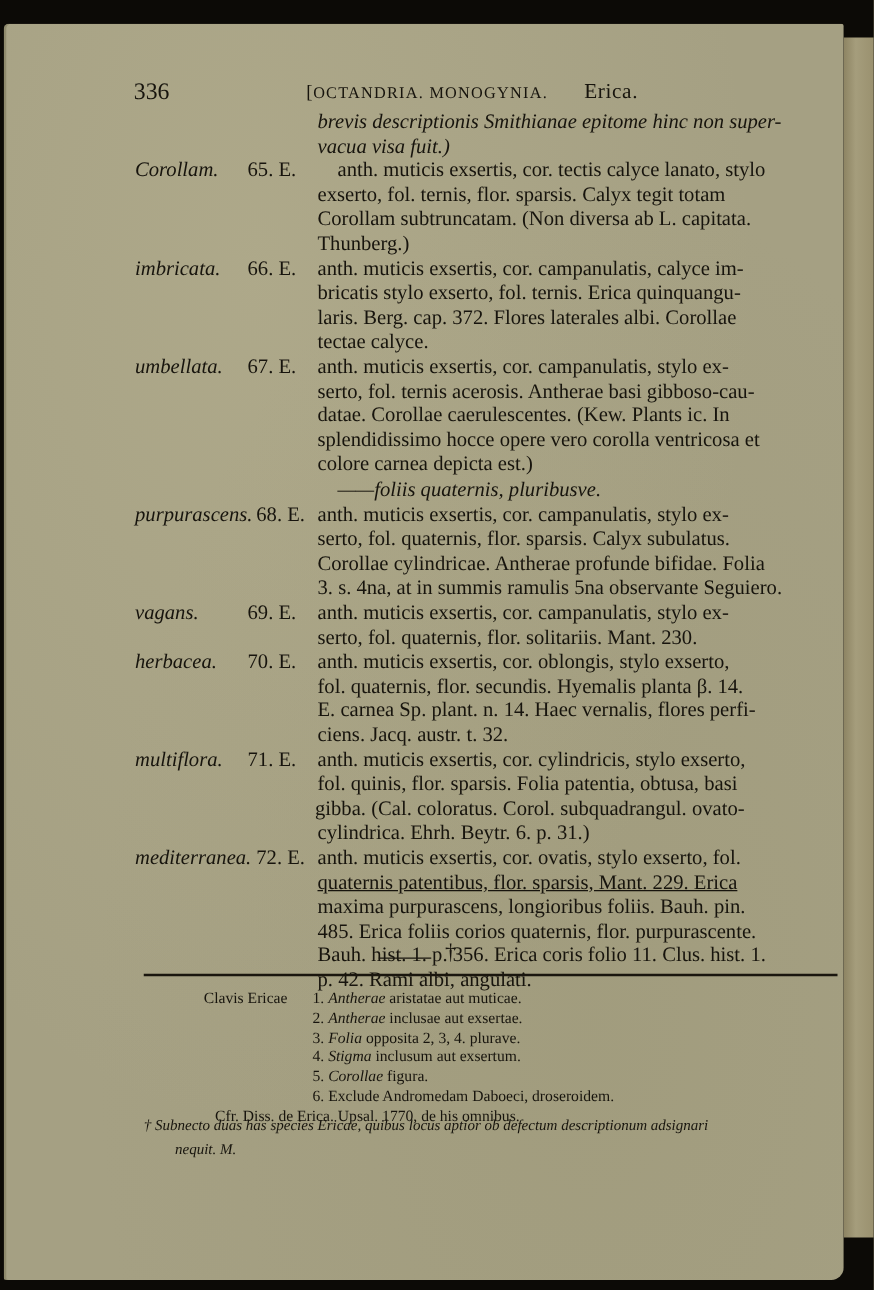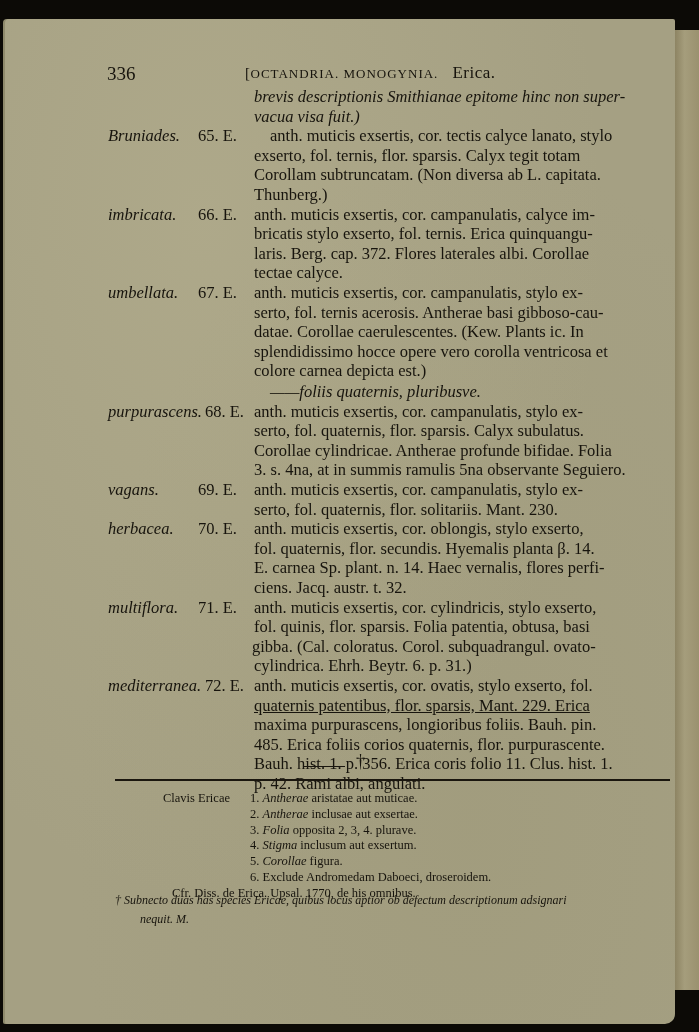--- a/index.html
+++ b/index.html
@@ -19,21 +19,21 @@
     box-shadow: inset 2px 0 0 #8f8a6c;
   }
   .spine {
     position: absolute; left: 675px; top: 30px; width: 24px; height: 960px;
     background: linear-gradient(90deg, #8d8463 0%, #a59d7c 40%, #9a916f 100%);
   }
   .abs { position: absolute; }
   .header-num { left: 107px; top: 63px; font-size: 19px; }
   .header-run { left: 245px; top: 63px; font-size: 15px; letter-spacing: 0.5px; }
   .header-run .sc { font-variant: small-caps; font-size: 13px; letter-spacing: 1px; }
-  .header-run .genus { margin-left: 14px; font-size: 17px; }
+  .header-run .genus { margin-left: 29px; font-size: 17px; }
 
   .line { position: absolute; font-size: 16.5px; white-space: nowrap; line-height: 20px; }
   .name { position: absolute; left: 108px; font-style: italic; font-size: 16.5px; white-space: nowrap; }
   .num  { position: absolute; font-size: 16.5px; white-space: nowrap; }
   .body { left: 254px; }
 
   .section-head { left: 270px; font-style: italic; }
   .dagger-line { position: absolute; left: 303px; top: 766px; width: 42px; border-top: 1.5px solid #1a160e; }
   .dagger { position: absolute; left: 356px; top: 751px; font-size: 18px; }
   .rule { position: absolute; left: 115px; top: 779px; width: 555px; border-top: 2px solid #1a160e; }
@@ -49,21 +49,21 @@
 <div class="spine"></div>
 
 <div class="abs header-num">336</div>
 <div class="abs header-run">
   <span>[</span><span class="sc">OCTANDRIA. MONOGYNIA.</span><span class="genus">Erica.</span>
 </div>
 
 <div id="text-area">
     <div class="line body" style="top: 87px; left: 254px; font-style: italic;">brevis descriptionis Smithianae epitome hinc non super-</div>
     <div class="line body" style="top: 106.6px; left: 254px; font-style: italic;">vacua visa fuit.)</div>
-    <div class="name" style="top: 126.2px; left: 108px;">Bruniades.</div>
+    <div class="name" style="top: 126.2px; left: 108px;">Corollam.</div>
     <div class="num" style="top: 126.2px; left: 198px;">65. E.</div>
     <div class="line body" style="top: 126.2px; left: 254px; margin-left: 16px;">anth. muticis exsertis, cor. tectis calyce lanato, stylo</div>
     <div class="line body" style="top: 145.8px; left: 254px;">exserto, fol. ternis, flor. sparsis. Calyx tegit totam</div>
     <div class="line body" style="top: 165.4px; left: 254px;">Corollam subtruncatam. (Non diversa ab L. capitata.</div>
     <div class="line body" style="top: 185px; left: 254px;">Thunberg.)</div>
     <div class="name" style="top: 204.6px; left: 108px;">imbricata.</div>
     <div class="num" style="top: 204.6px; left: 198px;">66. E.</div>
     <div class="line body" style="top: 204.6px; left: 254px;">anth. muticis exsertis, cor. campanulatis, calyce im-</div>
     <div class="line body" style="top: 224.2px; left: 254px;">bricatis stylo exserto, fol. ternis. Erica quinquangu-</div>
     <div class="line body" style="top: 243.8px; left: 254px;">laris. Berg. cap. 372. Flores laterales albi. Corollae</div>

